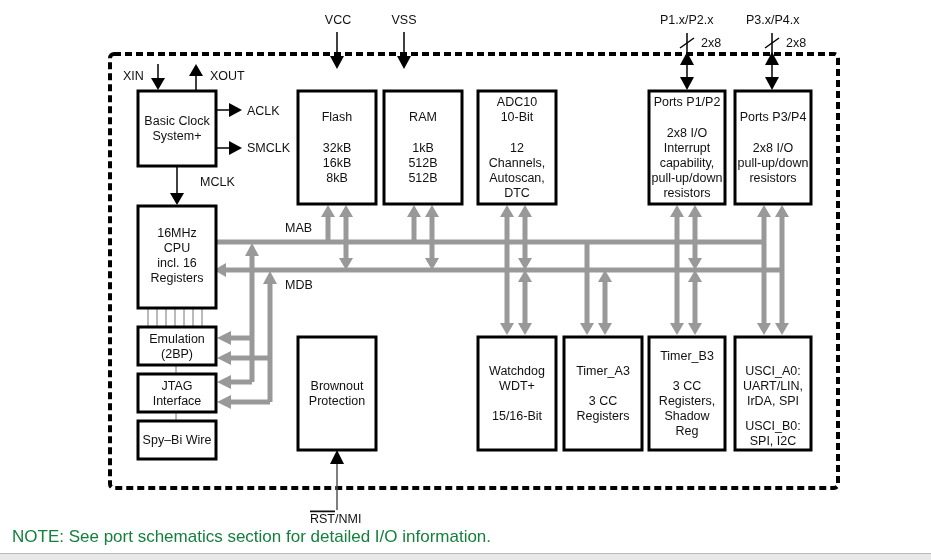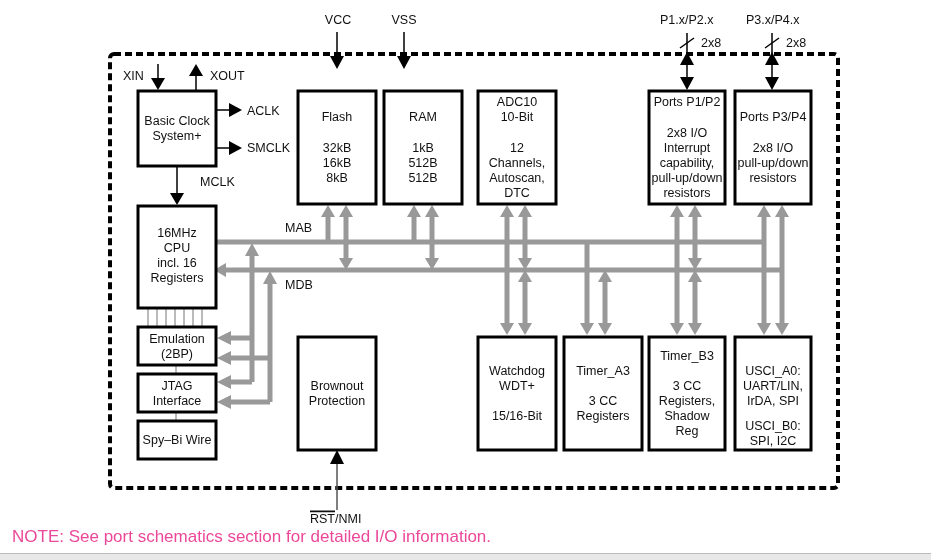--- a/index.html
+++ b/index.html
@@ -5,21 +5,21 @@
   html, body { margin:0; padding:0; background:#ffffff; }
   body { width:931px; height:560px; overflow:hidden; position:relative; font-family:"Liberation Sans", sans-serif; }
   svg { position:absolute; left:0; top:0; }
   .lbl { font-family:"Liberation Sans", sans-serif; font-size:12.5px; fill:#111; }
   .blk-text { font-family:"Liberation Sans", sans-serif; font-size:12.5px; fill:#111; text-anchor:middle; }
   .box { fill:#fff; stroke:#000; stroke-width:3; }
   .bus { stroke:#999; stroke-width:5; fill:none; }
   .busfill { fill:#999; }
   .blk { stroke:#000; stroke-width:1.5; fill:none; }
   .thin { stroke:#777; stroke-width:1; fill:none; }
-  .note { position:absolute; left:12px; top:527px; font-size:17px; color:#ec4899; font-family:"Liberation Sans", sans-serif; }
+  .note { position:absolute; left:12px; top:527px; font-size:17px; color:#15803d; font-family:"Liberation Sans", sans-serif; }
   .bottom-bar { position:absolute; left:0; top:553px; width:931px; height:7px; background:#e8e8e8; border-top:1px solid #bbb; }
 </style>
 </head>
 <body>
 
 <svg width="931" height="560" viewBox="0 0 931 560">
   <defs>
     <marker id="ga" viewBox="0 0 10 10" refX="5" refY="5" markerWidth="3.2" markerHeight="3.2" orient="auto-start-reverse">
       <path d="M0,0 L10,5 L0,10 z" fill="#999"></path>
     </marker>

